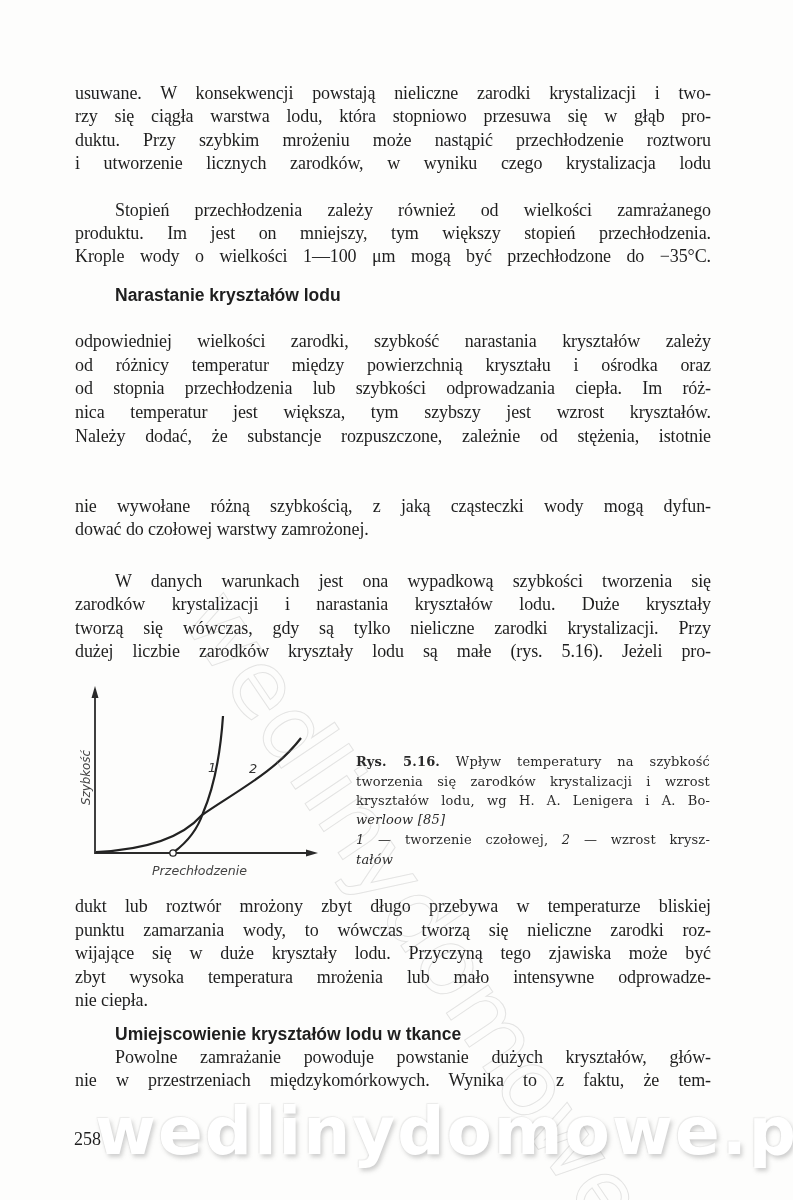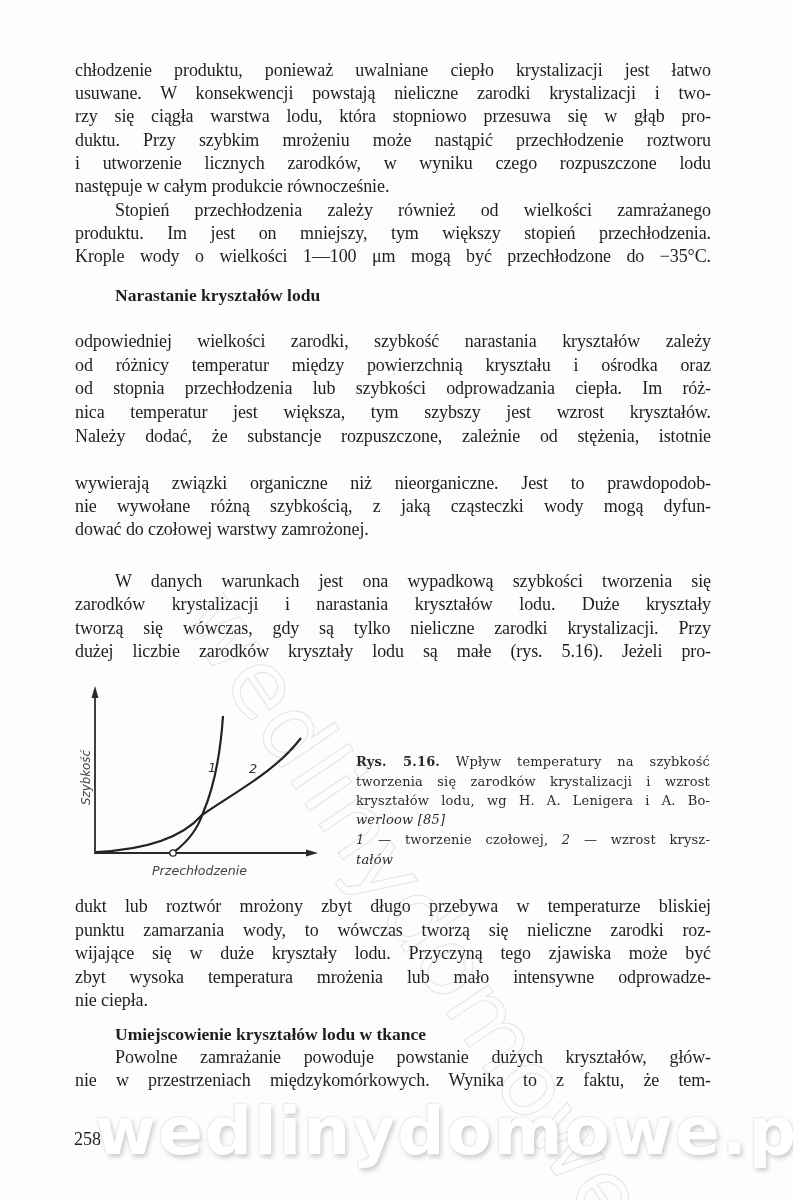--- a/index.html
+++ b/index.html
@@ -10,21 +10,21 @@
   .page { position: absolute; left: 0; top: 0; width: 793px; height: 1200px; }
   .line {
     position: absolute; left: 75px; width: 636px; height: 23px; line-height: 23px;
     font-size: 15.6px; white-space: nowrap; text-align: justify; text-align-last: justify;
     font-family: "Liberation Serif", "DejaVu Serif", serif; font-size: 18px; letter-spacing: -0.1px;
   }
   .line.last { text-align-last: left; }
   .line.indent { left: 115px; width: 596px; }
   .heading {
     position: absolute; left: 115px; height: 23px; line-height: 23px;
-    font-family: Liberation Serif, serif; font-weight: bold; font-size: 17.5px; white-space: nowrap;
+    font-family: Liberation Sans, sans-serif; font-weight: bold; font-size: 17.5px; white-space: nowrap;
   }
   .caption-line {
     position: absolute; left: 356px; width: 354px; height: 20px; line-height: 20px;
     font-family: "DejaVu Serif", serif; font-size: 13px; white-space: nowrap;
     text-align: justify; text-align-last: justify; letter-spacing: 0.2px; color: #2a2a2a;
   }
   .caption-line.last { text-align-last: left; font-style: italic; }
   .caption-line b { font-weight: bold; }
   .caption-line i { font-style: italic; }
   .page-number {
@@ -43,38 +43,35 @@
     font-family: "DejaVu Sans", "Liberation Sans", sans-serif; font-size: 92px; font-weight: normal;
     color: transparent; -webkit-text-stroke: 1px rgba(160,160,160,0.28);
     transform: rotate(56deg); transform-origin: left top; pointer-events: none; white-space: nowrap;
   }
 </style>
 </head>
 <body>
 
 <div class="page">
 
-  <div class="line" style="top:59px">chłodzenie produktu, ponieważ uwalniane ciepło krystalizacji jest łatwo</div>
   <div class="line" style="top:105px">rzy się ciągła warstwa lodu, która stopniowo przesuwa się w głąb pro-</div>
   <div class="line" style="top:82px">usuwane. W konsekwencji powstają nieliczne zarodki krystalizacji i two-</div>
   <div class="line" style="top:129px">duktu. Przy szybkim mrożeniu może nastąpić przechłodzenie roztworu</div>
-  <div class="line" style="top:152px">i utworzenie licznych zarodków, w wyniku czego rozpuszczone lodu</div>
-  <div class="line last" style="top:175px">następuje w całym produkcie równocześnie.</div>
+  <div class="line" style="top:152px">i utworzenie licznych zarodków, w wyniku czego krystalizacja lodu</div>
 
   <div class="line indent" style="top:199px">Stopień przechłodzenia zależy również od wielkości zamrażanego</div>
   <div class="line" style="top:222px">produktu. Im jest on mniejszy, tym większy stopień przechłodzenia.</div>
   <div class="line" style="top:245px">Krople wody o wielkości 1—100 μm mogą być przechłodzone do −35°C.</div>
 
   <div class="heading" style="top:284px">Narastanie kryształów lodu</div>
   <div class="line" style="top:330px">odpowiedniej wielkości zarodki, szybkość narastania kryształów zależy</div>
   <div class="line" style="top:377px">od stopnia przechłodzenia lub szybkości odprowadzania ciepła. Im róż-</div>
   <div class="line" style="top:354px">od różnicy temperatur między powierzchnią kryształu i ośrodka oraz</div>
   <div class="line" style="top:401px">nica temperatur jest większa, tym szybszy jest wzrost kryształów.</div>
   <div class="line" style="top:425px">Należy dodać, że substancje rozpuszczone, zależnie od stężenia, istotnie</div>
-  <div class="line" style="top:472px">wywierają związki organiczne niż nieorganiczne. Jest to prawdopodob-</div>
   <div class="line" style="top:495px">nie wywołane różną szybkością, z jaką cząsteczki wody mogą dyfun-</div>
   <div class="line last" style="top:518px">dować do czołowej warstwy zamrożonej.</div>
 
   <div class="line indent" style="top:570px">W danych warunkach jest ona wypadkową szybkości tworzenia się</div>
   <div class="line" style="top:593px">zarodków krystalizacji i narastania kryształów lodu. Duże kryształy</div>
   <div class="line" style="top:617px">tworzą się wówczas, gdy są tylko nieliczne zarodki krystalizacji. Przy</div>
   <div class="line" style="top:640px">dużej liczbie zarodków kryształy lodu są małe (rys. 5.16). Jeżeli pro-</div>
 
   <div class="figure">
     <svg width="290" height="200" viewBox="0 0 290 200">

